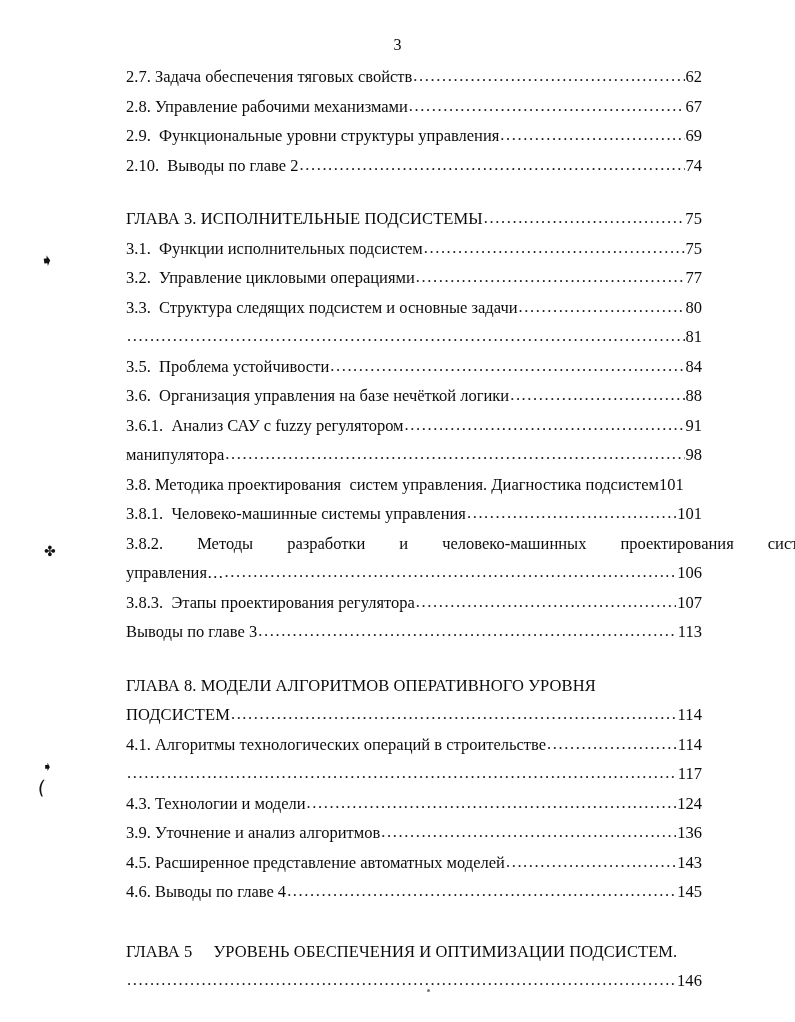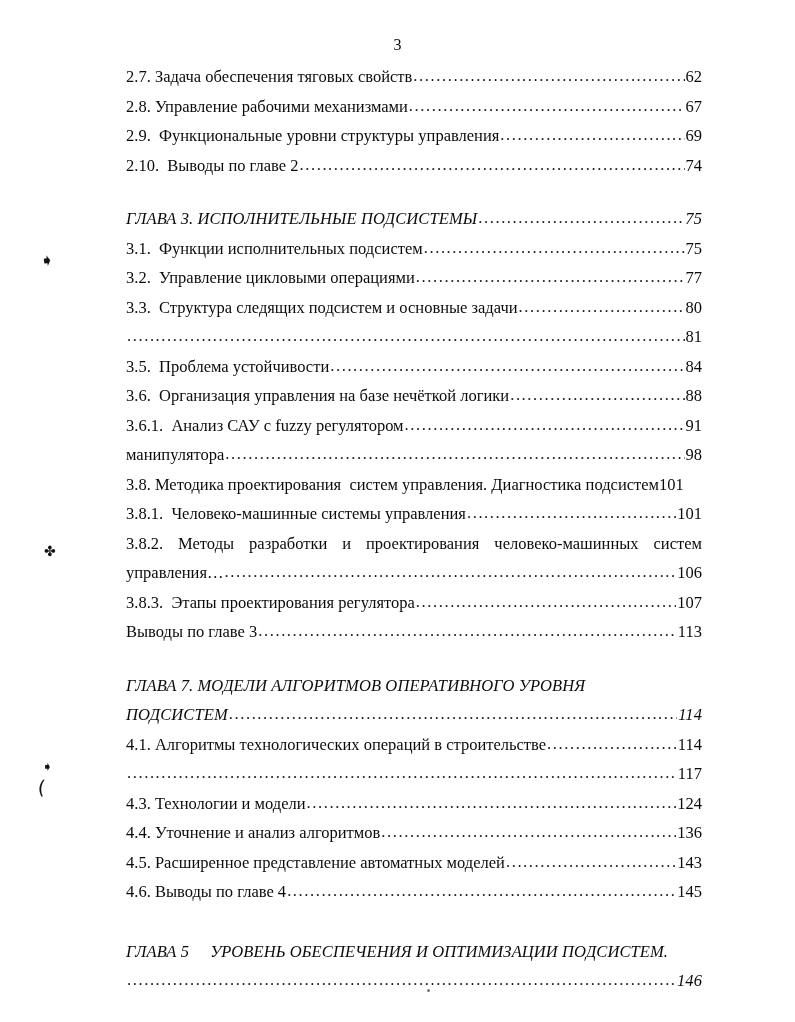--- a/index.html
+++ b/index.html
@@ -66,34 +66,34 @@
   }
   .entry .pagenum {
     flex: 0 0 auto;
     white-space: pre;
   }
 
   
   .chapter .label,
   .chapter .pagenum {
     letter-spacing: 0.1px;
-    font-style: italic;
   }
   .gap-md { height: 24px; }
   .gap-lg { height: 30px; }
 
   
   .entry.justified {
     display: block;
     white-space: normal;
   }
   .entry.justified .jline {
     display: flex;
-    justify-content: space-between;
+    justify-content: flex-start;
     white-space: nowrap;
+    gap: 34px;
   }
   .entry.justified .jline span { white-space: pre; }
 
   
   .entry.cont { }
 
   
   .margin-mark {
     position: absolute;
     color: #111;
@@ -210,22 +210,22 @@
       <span class="leader">............................................................................................................................................................................................................................</span>
       <span class="pagenum">101</span>
     </div>
 
     <div class="entry justified">
       <div class="jline">
         <span>3.8.2.</span>
         <span>Методы</span>
         <span>разработки</span>
         <span>и</span>
+        <span>человеко-машинных</span>
         <span>проектирования</span>
-        <span>человеко-машинных</span>
         <span>систем</span>
       </div>
     </div>
     <div class="entry cont">
       <span class="label">управления…</span>
       <span class="leader">............................................................................................................................................................................................................................</span>
       <span class="pagenum">106</span>
     </div>
 
     <div class="entry">
@@ -235,21 +235,21 @@
     </div>
     <div class="entry">
       <span class="label">Выводы по главе 3</span>
       <span class="leader">............................................................................................................................................................................................................................</span>
       <span class="pagenum">113</span>
     </div>
 
     <div class="gap-md"></div>
 
     <div class="entry chapter">
-      <span class="label">ГЛАВА 7. МОДЕЛИ АЛГОРИТМОВ ОПЕРАТИВНОГО УРОВНЯ</span>
+      <span class="label">ГЛАВА 8. МОДЕЛИ АЛГОРИТМОВ ОПЕРАТИВНОГО УРОВНЯ</span>
     </div>
     <div class="entry chapter cont">
       <span class="label">ПОДСИСТЕМ</span>
       <span class="leader">............................................................................................................................................................................................................................</span>
       <span class="pagenum">114</span>
     </div>
 
     <div class="entry">
       <span class="label">4.1. Алгоритмы технологических операций в строительстве</span>
       <span class="leader">............................................................................................................................................................................................................................</span>
@@ -258,21 +258,21 @@
     <div class="entry">
       <span class="leader">............................................................................................................................................................................................................................</span>
       <span class="pagenum">117</span>
     </div>
     <div class="entry">
       <span class="label">4.3. Технологии и модели</span>
       <span class="leader">............................................................................................................................................................................................................................</span>
       <span class="pagenum">124</span>
     </div>
     <div class="entry">
-      <span class="label">4.4. Уточнение и анализ алгоритмов</span>
+      <span class="label">3.9. Уточнение и анализ алгоритмов</span>
       <span class="leader">............................................................................................................................................................................................................................</span>
       <span class="pagenum">136</span>
     </div>
     <div class="entry">
       <span class="label">4.5. Расширенное представление автоматных моделей</span>
       <span class="leader">............................................................................................................................................................................................................................</span>
       <span class="pagenum">143</span>
     </div>
     <div class="entry">
       <span class="label">4.6. Выводы по главе 4</span>

